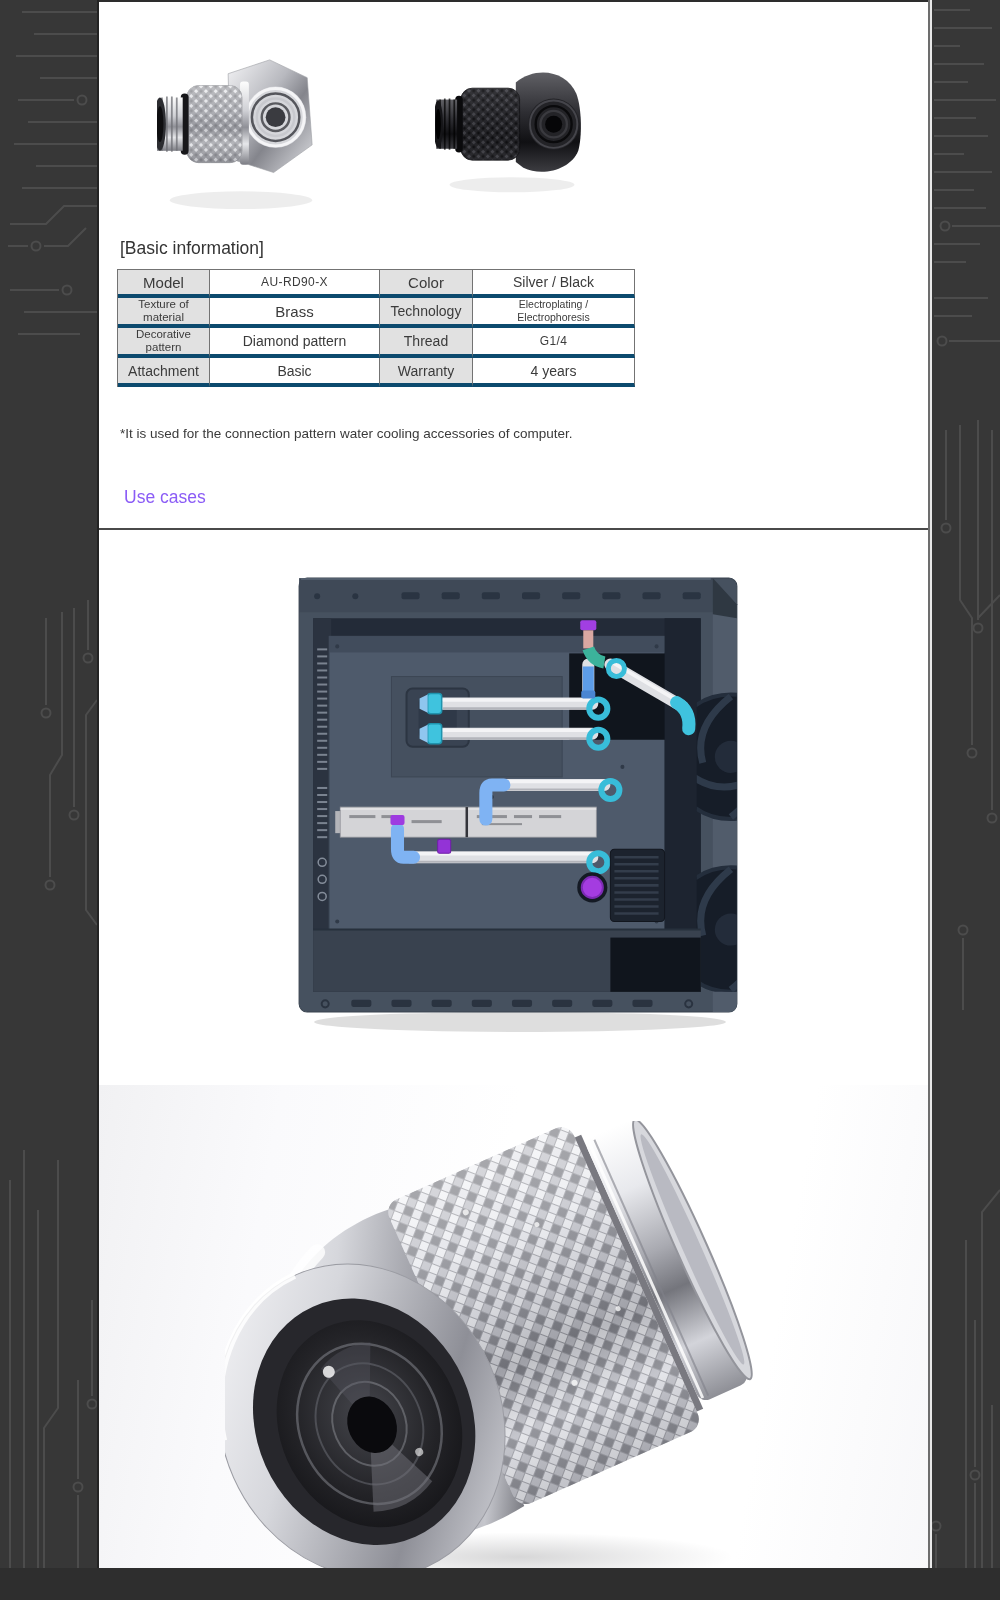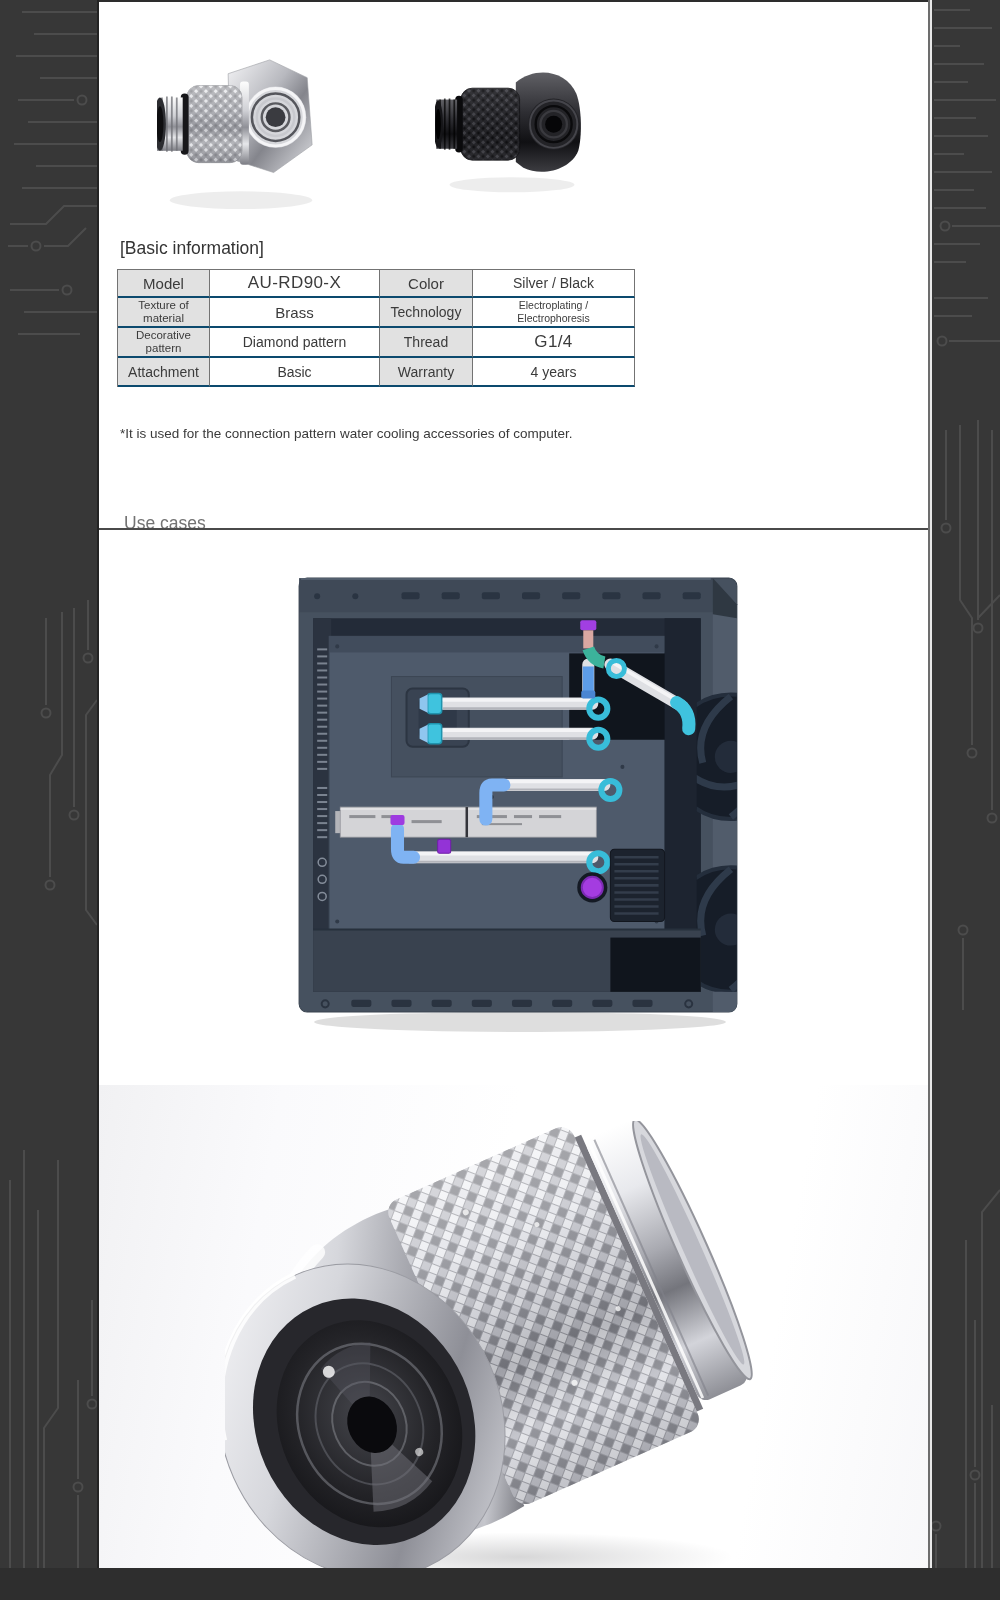--- a/index.html
+++ b/index.html
@@ -13,33 +13,33 @@
   .panel::before{content:"";position:absolute;left:0;top:0;width:100%;height:2px;background:#2d2d2d;}
   .panel::after{content:"";position:absolute;right:0;top:0;width:2px;height:100%;background:#6d6d6d;
                 box-shadow:2px 0 0 rgba(252,252,252,.9);}
   .product-silver{position:absolute;left:58px;top:48px;width:168px;height:172px;}
   .product-black{position:absolute;left:336px;top:56px;width:154px;height:142px;}
   .h-basic{position:absolute;left:21px;top:238px;margin:0;font-size:17.5px;font-weight:400;color:#333;}
   .info-table{position:absolute;left:18px;top:269px;display:grid;
               grid-template-columns:92px 170px 93px 162px;
               grid-template-rows:28px 30px 30px 29px;
               border-top:1px solid #737373;border-left:1px solid #737373;}
-  .cell{border-right:1px solid #737373;border-bottom:2px solid #0c4a6e;
+  .cell{border-right:1px solid #737373;border-bottom:4px solid #0c4a6e;
         display:flex;align-items:center;justify-content:center;text-align:center;
         color:#3b3b3b;box-sizing:border-box;background:#fff;}
   .hdr{background:#e1e1e1;}
   .f15{font-size:15px;}
   .f14{font-size:14px;}
-  .f12{font-size:17px;letter-spacing:.4px;}
+  .f12{font-size:12px;letter-spacing:.4px;}
   .f11{font-size:11.5px;line-height:1.12;padding:0 8px;}
   .f10{font-size:10.5px;line-height:1.2;padding:0 36px;}
   .purpose{position:absolute;left:21px;top:426px;color:#3a3a3a;}
   .purpose-h{font-size:13px;margin:0 0 2px 0;}
   .purpose-t{font-size:13.5px;margin:0;}
-  .h-usecases{position:absolute;left:25px;top:513px;margin:0;font-size:17.5px;font-weight:400;color:#737373;}
+  .h-usecases{position:absolute;left:25px;top:487px;margin:0;font-size:17.5px;font-weight:400;color:#8b5cf6;}
   .divider{position:absolute;left:0;top:528px;width:100%;height:2px;background:#4a4a4a;}
   .usecase-img{position:absolute;left:192px;top:556px;width:458px;height:480px;}
   .photo-section{position:absolute;left:0;top:1085px;width:100%;height:515px;
       background:linear-gradient(100deg,#f1f1f3 0%,#fafafc 20%,#ffffff 46%,#ffffff 78%,#f7f7f9 100%);}
   .big-photo{position:absolute;left:126px;top:36px;width:586px;height:472px;}
 </style>
 </head>
 <body>
 
 <div class="stage">

